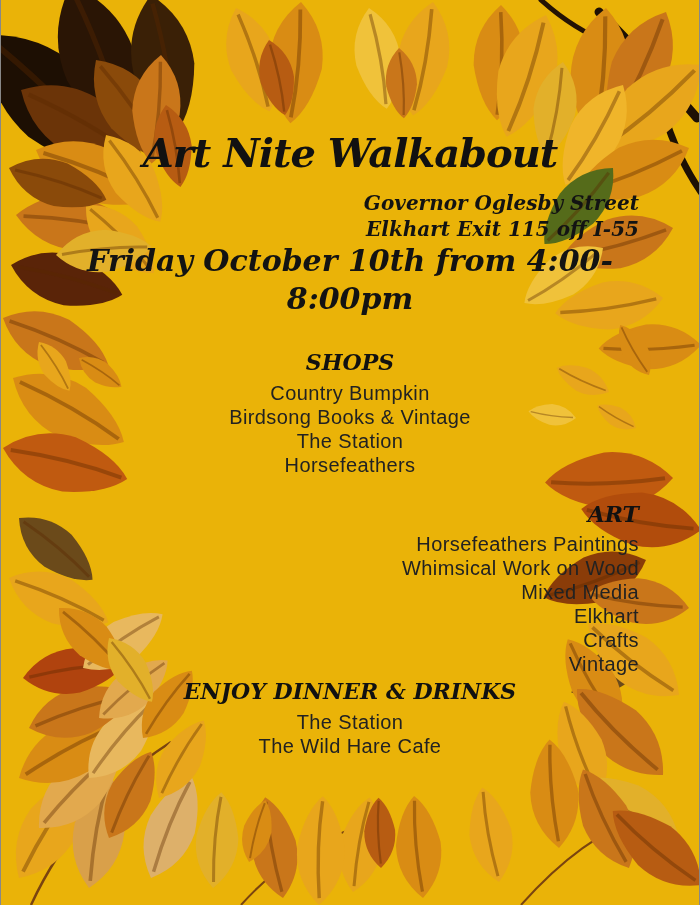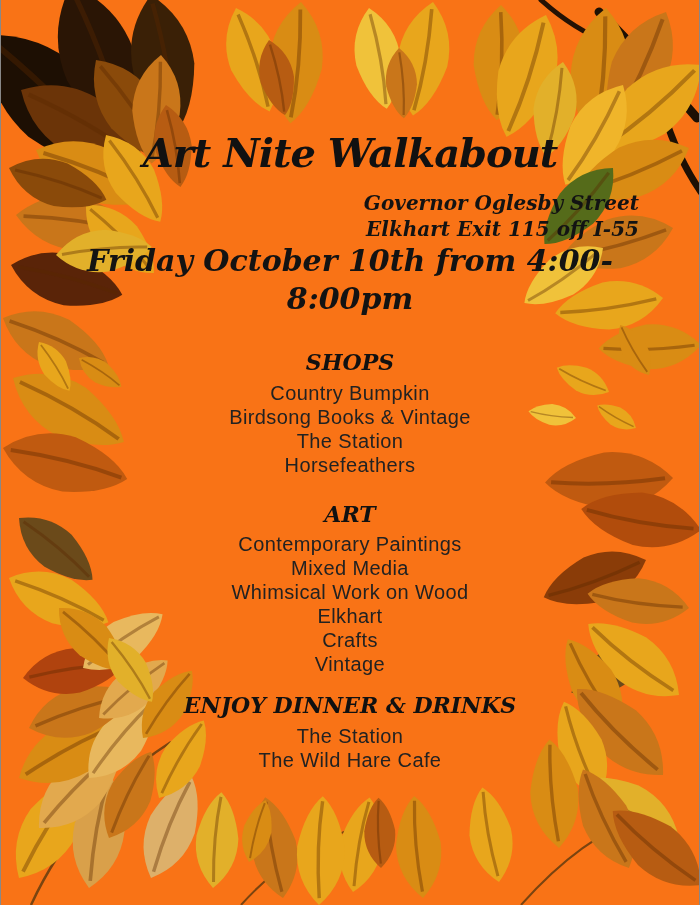--- a/index.html
+++ b/index.html
@@ -1,21 +1,21 @@
 <!DOCTYPE html>
 <html><head>
 <meta charset="utf-8">
 <style>
   html, body { margin: 0; padding: 0; background: #888; }
   .page {
     position: relative;
     width: 698px;
     height: 905px;
     margin: 0 auto;
-    background: #f97316;
+    background: #eab308;
     overflow: hidden;
     font-family: "Liberation Sans", sans-serif;
   }
   .border-svg {
     position: absolute;
     left: 0; top: 0;
     width: 700px; height: 905px;
     pointer-events: none;
   }
   .content {
@@ -44,22 +44,22 @@
     line-height: 1.3;
     color: #131313;
     text-align: right;
   }
   .date {
     font-size: 30px;
     line-height: 1.25;
     color: #131313;
   }
   .section-shops  { margin-top: 32px; }
-  .section-art    { margin-top: 24px; }
-  .section-dinner { margin-top: 16px; }
+  .section-art    { margin-top: 24px; text-align: right; }
+  .section-dinner { margin-top: 2px; }
   .heading {
     font-size: 22px;
     line-height: 1.25;
     margin-bottom: 4px;
     color: #111111;
     font-style: italic;
   }
   .item {
     font-size: 20px;
     line-height: 24px;
@@ -192,23 +192,23 @@
     <div class="section section-shops">
       <div class="heading script">SHOPS</div>
       <div class="item">Country Bumpkin</div>
       <div class="item">Birdsong Books &amp; Vintage</div>
       <div class="item">The Station</div>
       <div class="item">Horsefeathers</div>
     </div>
 
     <div class="section section-art">
       <div class="heading script">ART</div>
-      <div class="item">Contemporary Paintings</div>
+      <div class="item">Horsefeathers Paintings</div>
+      <div class="item">Whimsical Work on Wood</div>
       <div class="item">Mixed Media</div>
-      <div class="item">Whimsical Work on Wood</div>
       <div class="item">Elkhart</div>
       <div class="item">Crafts</div>
       <div class="item">Vintage</div>
     </div>
 
     <div class="section section-dinner">
       <div class="heading script">ENJOY DINNER &amp; DRINKS</div>
       <div class="item">The Station</div>
       <div class="item">The Wild Hare Cafe</div>
     </div>

